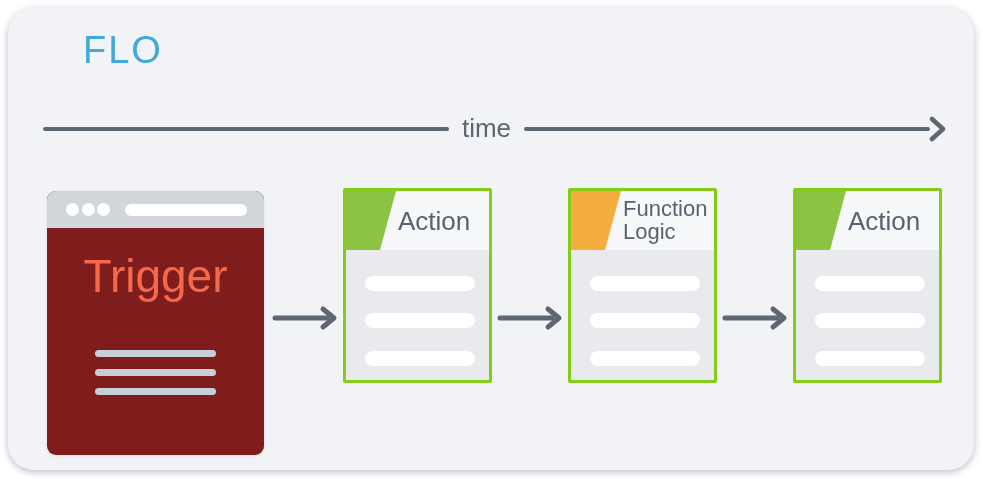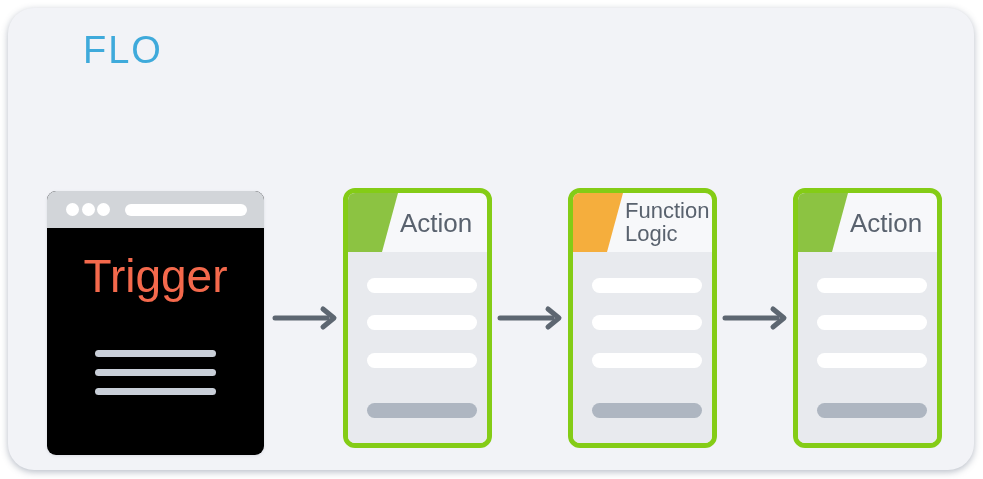--- a/index.html
+++ b/index.html
@@ -26,43 +26,43 @@
   }
   .timeline .tline{flex:1;height:4px;border-radius:2px;background:#5d6671;}
   .timeline .tlabel{
     font-size:26px;color:#5d6671;font-weight:500;line-height:1;
     padding-bottom:2px;
   }
   .timeline svg{display:block;margin-left:-14px;}
   
   .browser{
     position:absolute;left:47px;top:191px;width:217px;height:264px;
-    background:#000000;border-radius:9px;
+    background:#7f1d1d;border-radius:9px;
     box-shadow:0 1px 3px rgba(120,130,150,.18);
   }
   .browser-bar{
     position:absolute;left:0;top:0;right:0;height:37px;
     background:#d2d5d9;border-radius:9px 9px 0 0;
     display:flex;align-items:center;padding-left:19px;
   }
   .dot{width:13px;height:13px;border-radius:50%;background:#ffffff;margin-right:2.5px;}
   .urlbar{width:122px;height:12px;border-radius:6px;background:#ffffff;margin-left:12px;}
   .trigger-label{
     position:absolute;left:0;right:0;top:60px;text-align:center;
     font-size:46px;font-weight:400;line-height:1.1;color:#f4694c;
   }
   .trigger-lines{
     position:absolute;left:0;right:0;top:159px;
     display:flex;flex-direction:column;align-items:center;gap:12px;
   }
   .trigger-lines .tl{width:121px;height:7px;border-radius:4px;background:#c9cfd8;}
   
   .card{
-    position:absolute;top:188px;width:149px;height:260px;
-    background:#f7f8fa;border:5px solid #84cc16;border-radius:12px;
+    position:absolute;top:188px;width:149px;height:195px;
+    background:#f7f8fa;border:3px solid #84cc16;border-radius:2px;
     overflow:hidden;
   }
   .card.c1{left:343px;} .card.c2{left:568px;} .card.c3{left:793px;}
   .corner{
     position:absolute;left:0;top:0;width:50px;height:59px;
     clip-path:polygon(0 0,100% 0,68% 100%,0 100%);
     background:#8cc342;
   }
   .card-title{
     position:absolute;left:52px;top:0;height:59px;right:4px;
@@ -85,20 +85,28 @@
   .flow-arrow.a1{left:272px;} .flow-arrow.a2{left:497px;} .flow-arrow.a3{left:722px;}
 </style>
 </head>
 <body>
 
 <div id="stage">
   <div class="panel"></div>
 
   <div class="page-title" style="color: rgb(63, 170, 219);">FLO</div>
 
+  <div class="timeline">
+    <div class="tline"></div>
+    <div class="tlabel">time</div>
+    <div class="tline"></div>
+    <svg width="18" height="28" viewBox="0 0 18 28">
+      <polyline points="3,4 14,14 3,24" fill="none" stroke="#5d6671" stroke-width="4.5" stroke-linecap="round" stroke-linejoin="round"></polyline>
+    </svg>
+  </div>
 
   <div class="browser">
     <div class="browser-bar">
       <div class="dot"></div>
       <div class="dot"></div>
       <div class="dot"></div>
       <div class="urlbar"></div>
     </div>
     <div class="trigger-label" style="color: rgb(244, 105, 76);">Trigger</div>
     <div class="trigger-lines">

